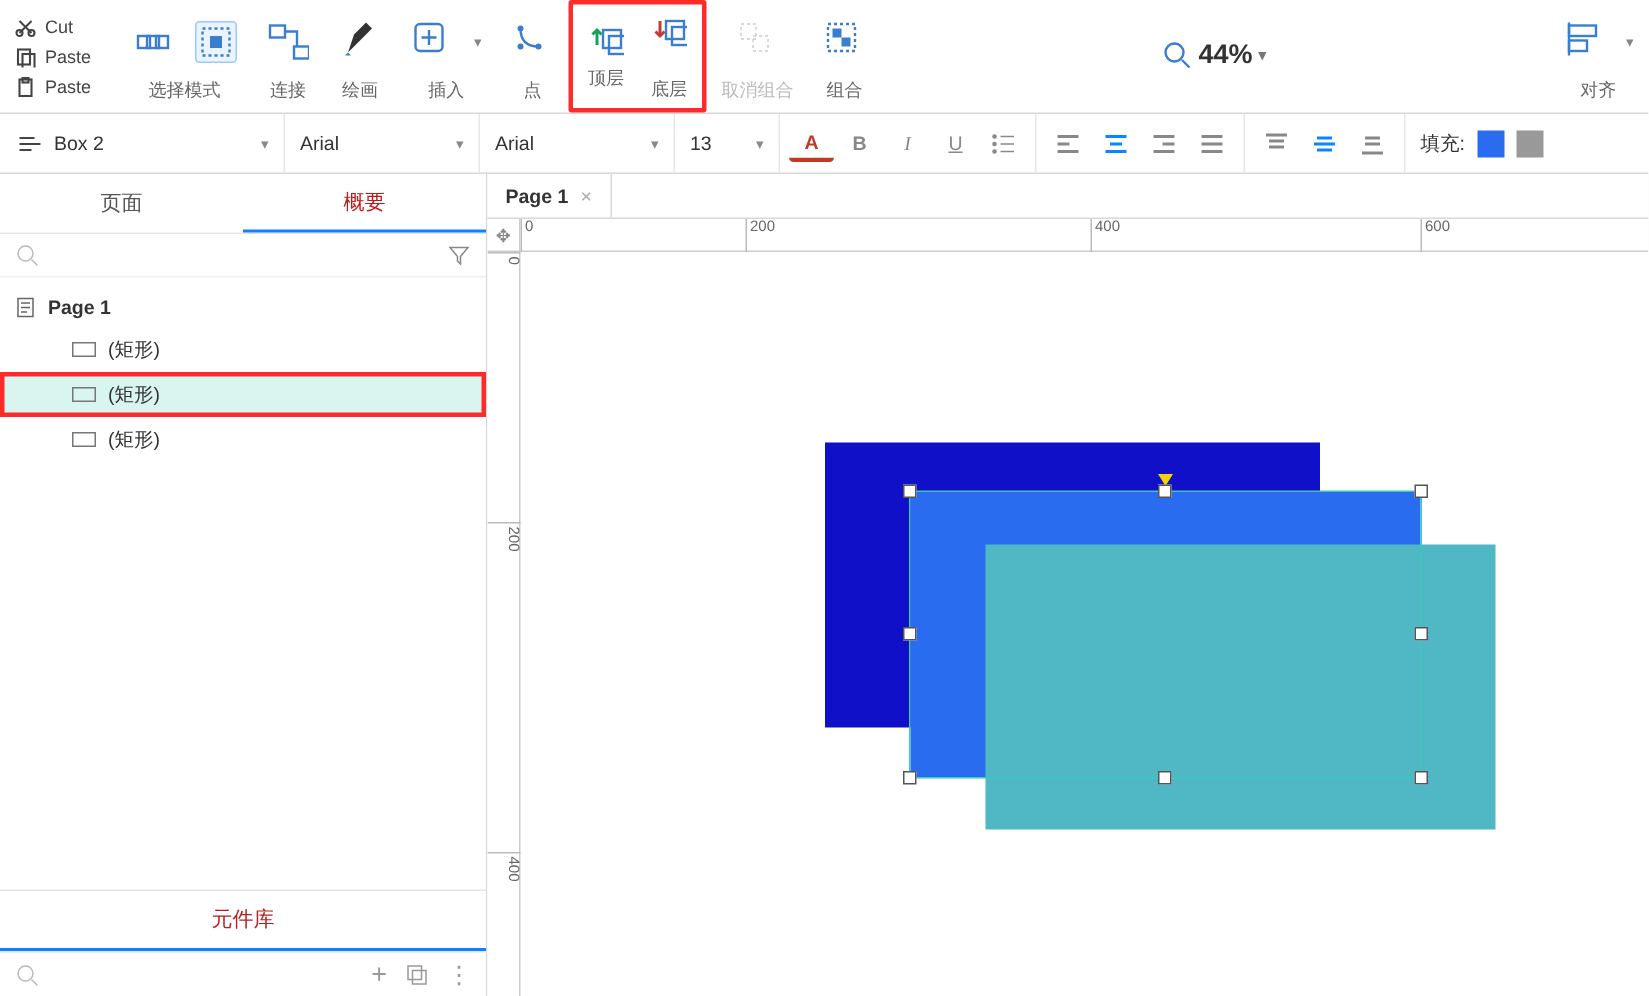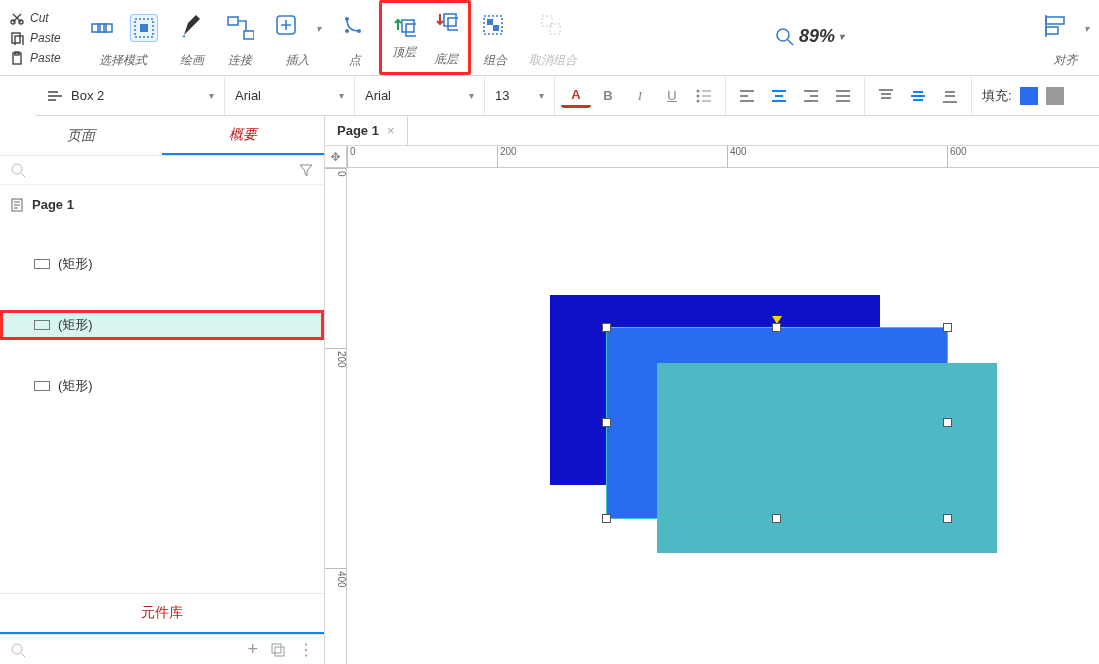--- a/index.html
+++ b/index.html
@@ -1,61 +1,61 @@
 <!DOCTYPE html>
 <html><head>
 <meta charset="utf-8">
 <style>
 * { box-sizing: border-box; margin: 0; padding: 0; font-family: "Segoe UI", Arial, sans-serif; }
 body { width: 1099px; height: 664px; overflow: hidden; background: #fff; color: #333; font-size: 13px; }
 
 
-.ribbon { display: flex; height: 76px; border-bottom: 1px solid #d8d8d8; font-style: italic; }
+.ribbon { display: flex; height: 76px; border-bottom: 1px solid #d8d8d8; }
 .clip-col { width: 78px; display: flex; flex-direction: column; justify-content: center; padding: 4px 6px; gap: 2px; }
 .clip-item { display: flex; align-items: center; gap: 6px; font-size: 12px; color: #444; padding: 2px 4px; cursor: pointer; }
 .clip-item svg { width: 14px; height: 14px; }
 
 .rgroup { display: flex; flex-direction: column; align-items: center; justify-content: space-between; padding: 4px 10px 6px; position: relative; }
 .rgroup .icons { flex: 1; display: flex; align-items: center; gap: 14px; }
 .rgroup .lbl { font-size: 12px; color: #666; }
 .rgroup.disabled { color: #bbb; }
 .rgroup.disabled .lbl { color: #bbb; }
 .ico { width: 28px; height: 28px; display: flex; align-items: center; justify-content: center; cursor: pointer; }
 .ico svg { width: 24px; height: 24px; }
 .ico.big svg { width: 30px; height: 30px; }
 .ico.sel { background: #e9f4ff; border: 1px solid #9cc7ff; border-radius: 3px; }
 .zoom { display: flex; align-items: center; gap: 4px; font-size: 18px; font-weight: 600; }
 .zoom .tri { font-size: 10px; color: #777; }
 
 .red-box { border: 3px solid #ff2a2a; border-radius: 2px; padding: 2px 8px; }
 
 
-.fmtbar { height: 40px; border-bottom: 1px solid #d8d8d8; display: flex; align-items: stretch; margin-left: 35px; }
+.fmtbar { height: 40px; border-bottom: 1px solid #d8d8d8; display: flex; align-items: stretch; }
 .combo { display: flex; align-items: center; padding: 0 10px; border-right: 1px solid #e7e7e7; gap: 6px; cursor: pointer; }
 .combo .caret { font-size: 10px; color: #888; }
 .combo .pre-ico { width: 20px; height: 20px; display: flex; align-items: center; justify-content: center; }
 .btnrow { display: flex; align-items: center; padding: 0 6px; border-right: 1px solid #e7e7e7; gap: 2px; }
 .fmtbtn { width: 30px; height: 28px; display: flex; align-items: center; justify-content: center; color: #888; cursor: pointer; border-radius: 3px; }
 .fmtbtn.act { color: #0a84ff; }
 .fmtbtn svg { width: 18px; height: 18px; }
 .fill-lbl { display: flex; align-items: center; padding: 0 10px; gap: 8px; }
 .swatch { width: 18px; height: 18px; display: inline-block; }
 
 
 .main { display: flex; height: calc(100% - 116px); }
 .left { width: 325px; border-right: 1px solid #d8d8d8; display: flex; flex-direction: column; }
-.tabs { display: flex; height: 40px; border-bottom: 1px solid #e5e5e5; font-style: italic; }
+.tabs { display: flex; height: 40px; border-bottom: 1px solid #e5e5e5; }
 .tab { flex: 1; display: flex; align-items: center; justify-content: center; font-size: 14px; cursor: pointer; color: #555; }
 .tab.active { color: #b91c1c; border-bottom: 2px solid #0a84ff; }
 .searchrow { display: flex; align-items: center; padding: 6px 10px; gap: 8px; color: #aaa; border-bottom: 1px solid #f0f0f0; }
 .searchrow input { flex: 1; border: none; outline: none; font-size: 14px; }
 .tree { flex: 1; overflow: auto; padding-top: 6px; }
 .node { display: flex; align-items: center; gap: 8px; padding: 6px 10px; font-size: 13px; cursor: pointer; }
 .node.page { font-weight: 700; }
-.node.child { padding-left: 34px; font-weight: 400; margin-top: 31px; }
+.node.child { padding-left: 48px; font-weight: 400; }
 .node.sel { background: #d9f5f0; }
 .node.hl { outline: 3px solid #ff2a2a; outline-offset: -3px; }
 .rect-ico { width: 16px; height: 10px; border: 1px solid #777; display: inline-block; }
 
 .libtabs { display: flex; height: 42px; border-top: 1px solid #e5e5e5; border-bottom: 1px solid #e5e5e5; flex-direction: column; }
 .libsearch { display: flex; align-items: center; padding: 4px 10px; gap: 12px; color: #aaa; }
 
 
 .canvas-wrap { flex: 1; display: flex; flex-direction: column; background: #f4f4f4; position: relative; }
 .pagetabs { height: 30px; background: #fff; border-bottom: 1px solid #d8d8d8; display: flex; align-items: stretch; }
@@ -125,39 +125,39 @@
           </svg>
         </span>
     </div>
     <div class="lbl">选择模式</div>
   </div>
 
   <div class="rgroup">
     <div class="icons">
       <span class="ico big">
           <svg>
-            <path d="M6 22 L10 10 L18 2 L22 6 L14 14 Z" fill="#333"></path>
-            <path d="M4 24 L6 22 L8 24 Z" fill="#3a7ed0"></path>
-          </svg>
-        </span>
-    </div>
-    <div class="lbl">绘画</div>
-  </div>
-
-  <div class="rgroup">
-    <div class="icons">
-      <span class="ico big">
-          <svg>
             <rect class="stk" x="2" y="4" width="10" height="8"></rect>
             <rect class="stk" x="18" y="18" width="10" height="8"></rect>
             <path class="stk" d="M12 8 H20 V18"></path>
           </svg>
         </span>
     </div>
     <div class="lbl">连接</div>
+  </div>
+
+  <div class="rgroup">
+    <div class="icons">
+      <span class="ico big">
+          <svg>
+            <path d="M6 22 L10 10 L18 2 L22 6 L14 14 Z" fill="#333"></path>
+            <path d="M4 24 L6 22 L8 24 Z" fill="#3a7ed0"></path>
+          </svg>
+        </span>
+    </div>
+    <div class="lbl">绘画</div>
   </div>
 
   <div class="rgroup">
     <div class="icons">
       <span class="ico big">
           <svg>
             <rect class="stk" x="3" y="3" width="18" height="18" rx="3"></rect>
             <path class="stk" d="M12 7 V17 M7 12 H17"></path>
           </svg>
         </span>
@@ -200,52 +200,52 @@
               <path d="M3 11 L6 14 L9 11" stroke="#c43a3a" stroke-width="2" fill="none"></path>
               <rect class="stk" x="10" y="4" width="12" height="12"></rect>
               <rect class="stk" x="14" y="8" width="12" height="12"></rect>
             </svg>
           </span>
         <div class="lbl">底层</div>
       </div>
     </div>
   </div>
 
+  <div class="rgroup disabled">
+    <div class="icons">
+      <span class="ico big">
+          <svg>
+            <rect x="3" y="3" width="10" height="10" stroke="#ccc" fill="none" stroke-dasharray="2 2"></rect>
+            <rect x="11" y="11" width="10" height="10" stroke="#ccc" fill="none" stroke-dasharray="2 2"></rect>
+          </svg>
+        </span>
+    </div>
+    <div class="lbl">取消组合</div>
+  </div>
+
   <div class="rgroup">
     <div class="icons">
       <span class="ico big">
           <svg>
             <rect class="stk" x="3" y="3" width="18" height="18" stroke-dasharray="2 2"></rect>
             <rect x="6" y="6" width="6" height="6" fill="#3a7ed0"></rect>
             <rect x="12" y="12" width="6" height="6" fill="#3a7ed0"></rect>
           </svg>
         </span>
     </div>
     <div class="lbl">组合</div>
-  </div>
-
-  <div class="rgroup disabled">
-    <div class="icons">
-      <span class="ico big">
-          <svg>
-            <rect x="3" y="3" width="10" height="10" stroke="#ccc" fill="none" stroke-dasharray="2 2"></rect>
-            <rect x="11" y="11" width="10" height="10" stroke="#ccc" fill="none" stroke-dasharray="2 2"></rect>
-          </svg>
-        </span>
-    </div>
-    <div class="lbl">取消组合</div>
   </div>
 
   <div class="rgroup" style="flex:1;justify-content:center">
     <div class="zoom">
       <svg width="20" height="20">
           <circle class="stk" cx="8" cy="8" r="6"></circle>
           <path class="stk" d="M13 13 L18 18"></path>
         </svg>
-      <span>89%</span>
+      <span>44%</span>
       <span class="tri">▾</span>
     </div>
   </div>
 
   <div class="rgroup">
     <div class="icons">
       <span class="ico big">
           <svg>
             <rect class="stk" x="4" y="4" width="18" height="7"></rect>
             <rect class="stk" x="4" y="14" width="12" height="7"></rect>

